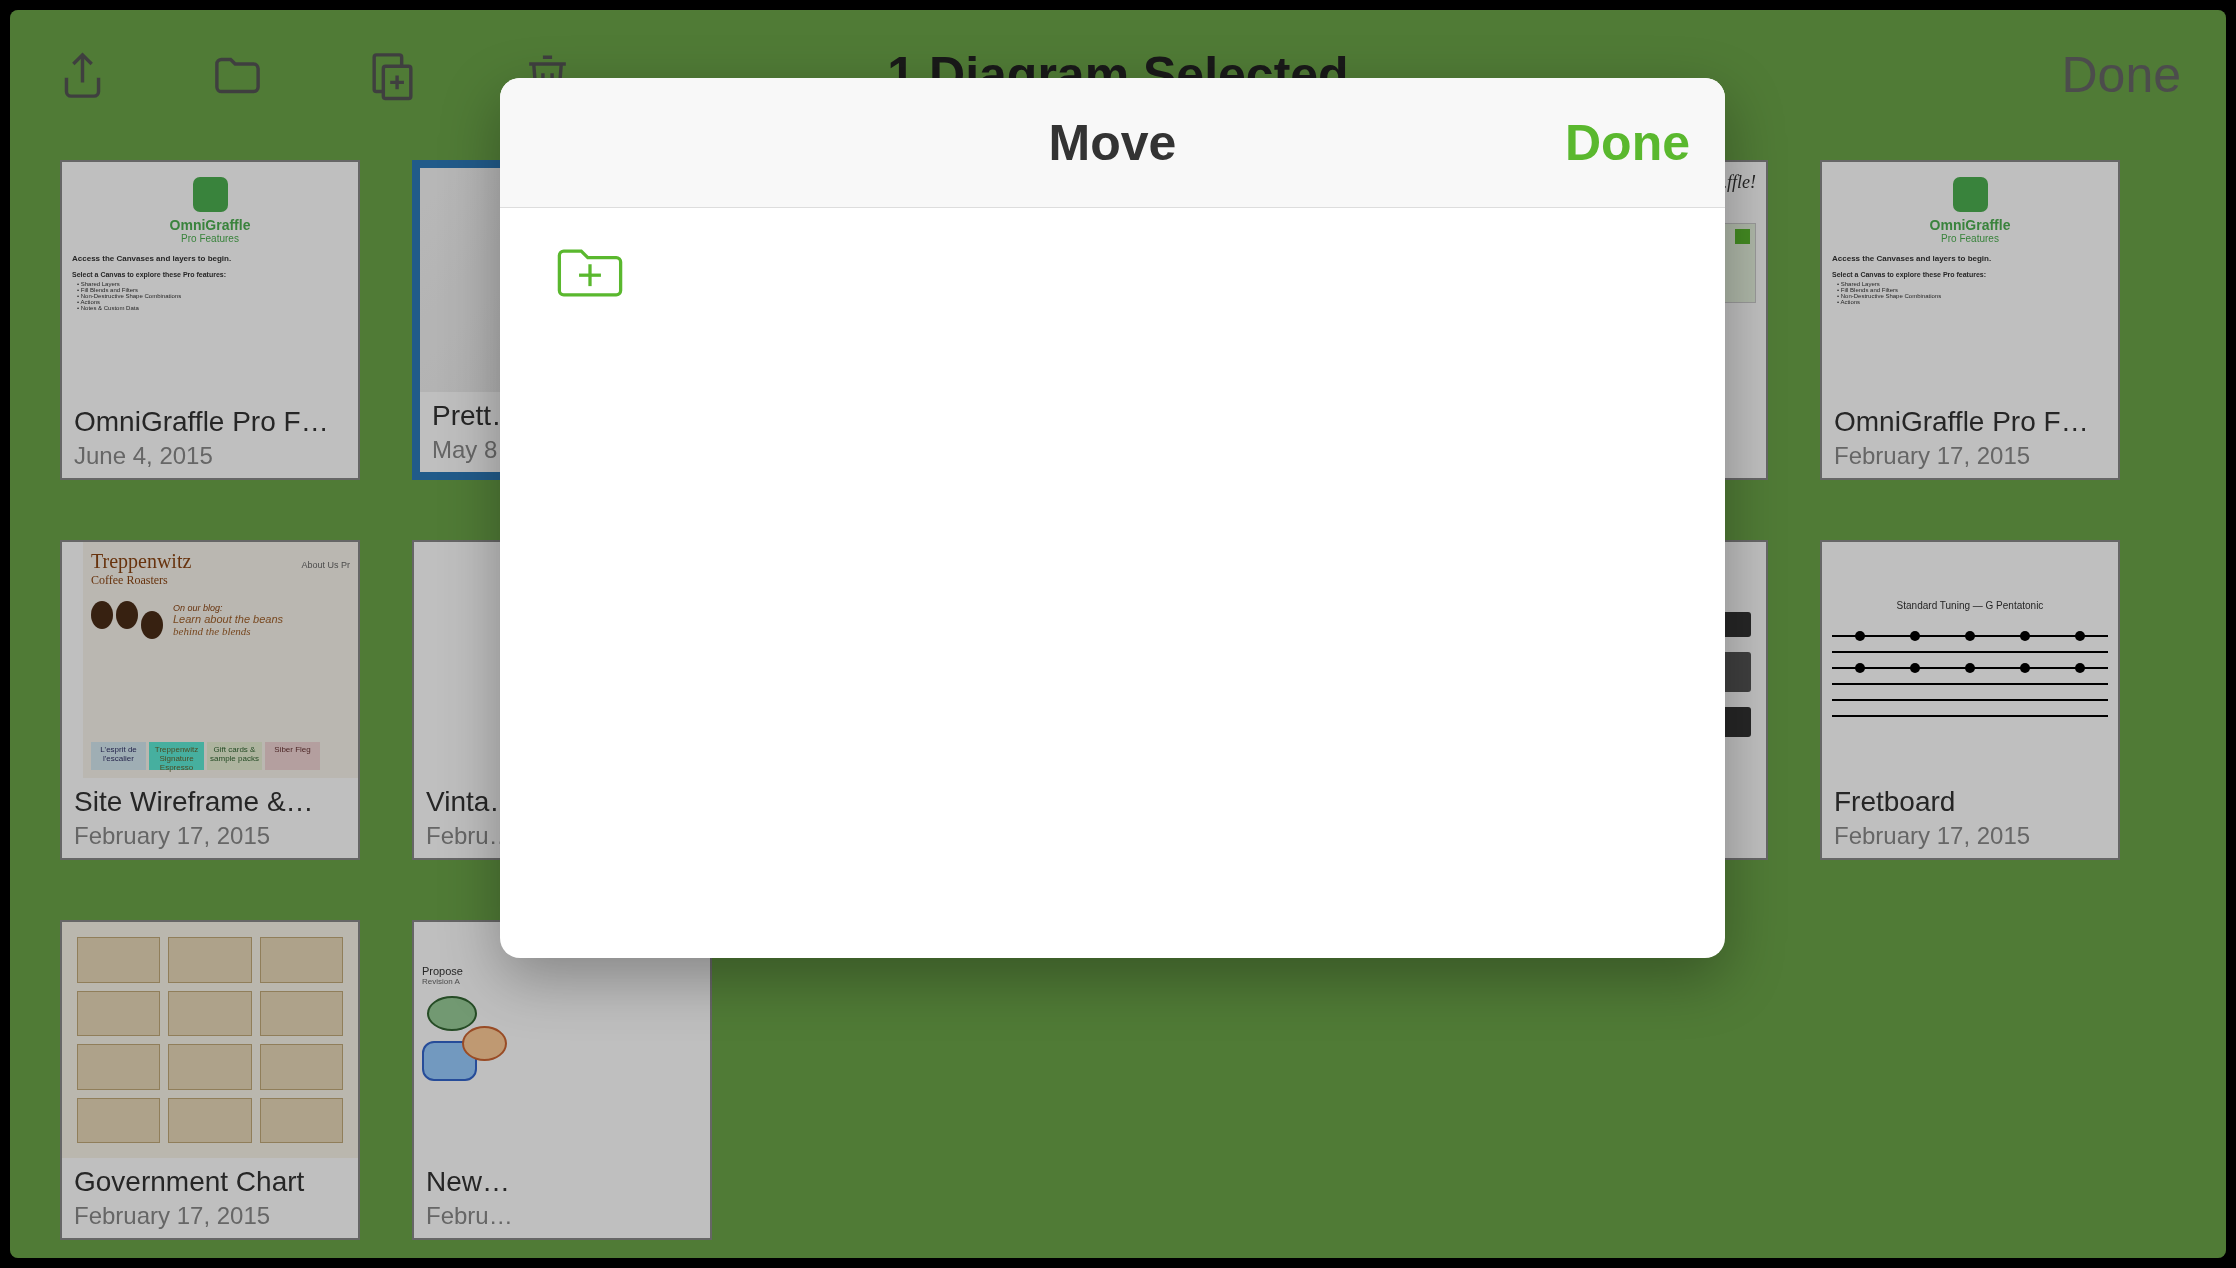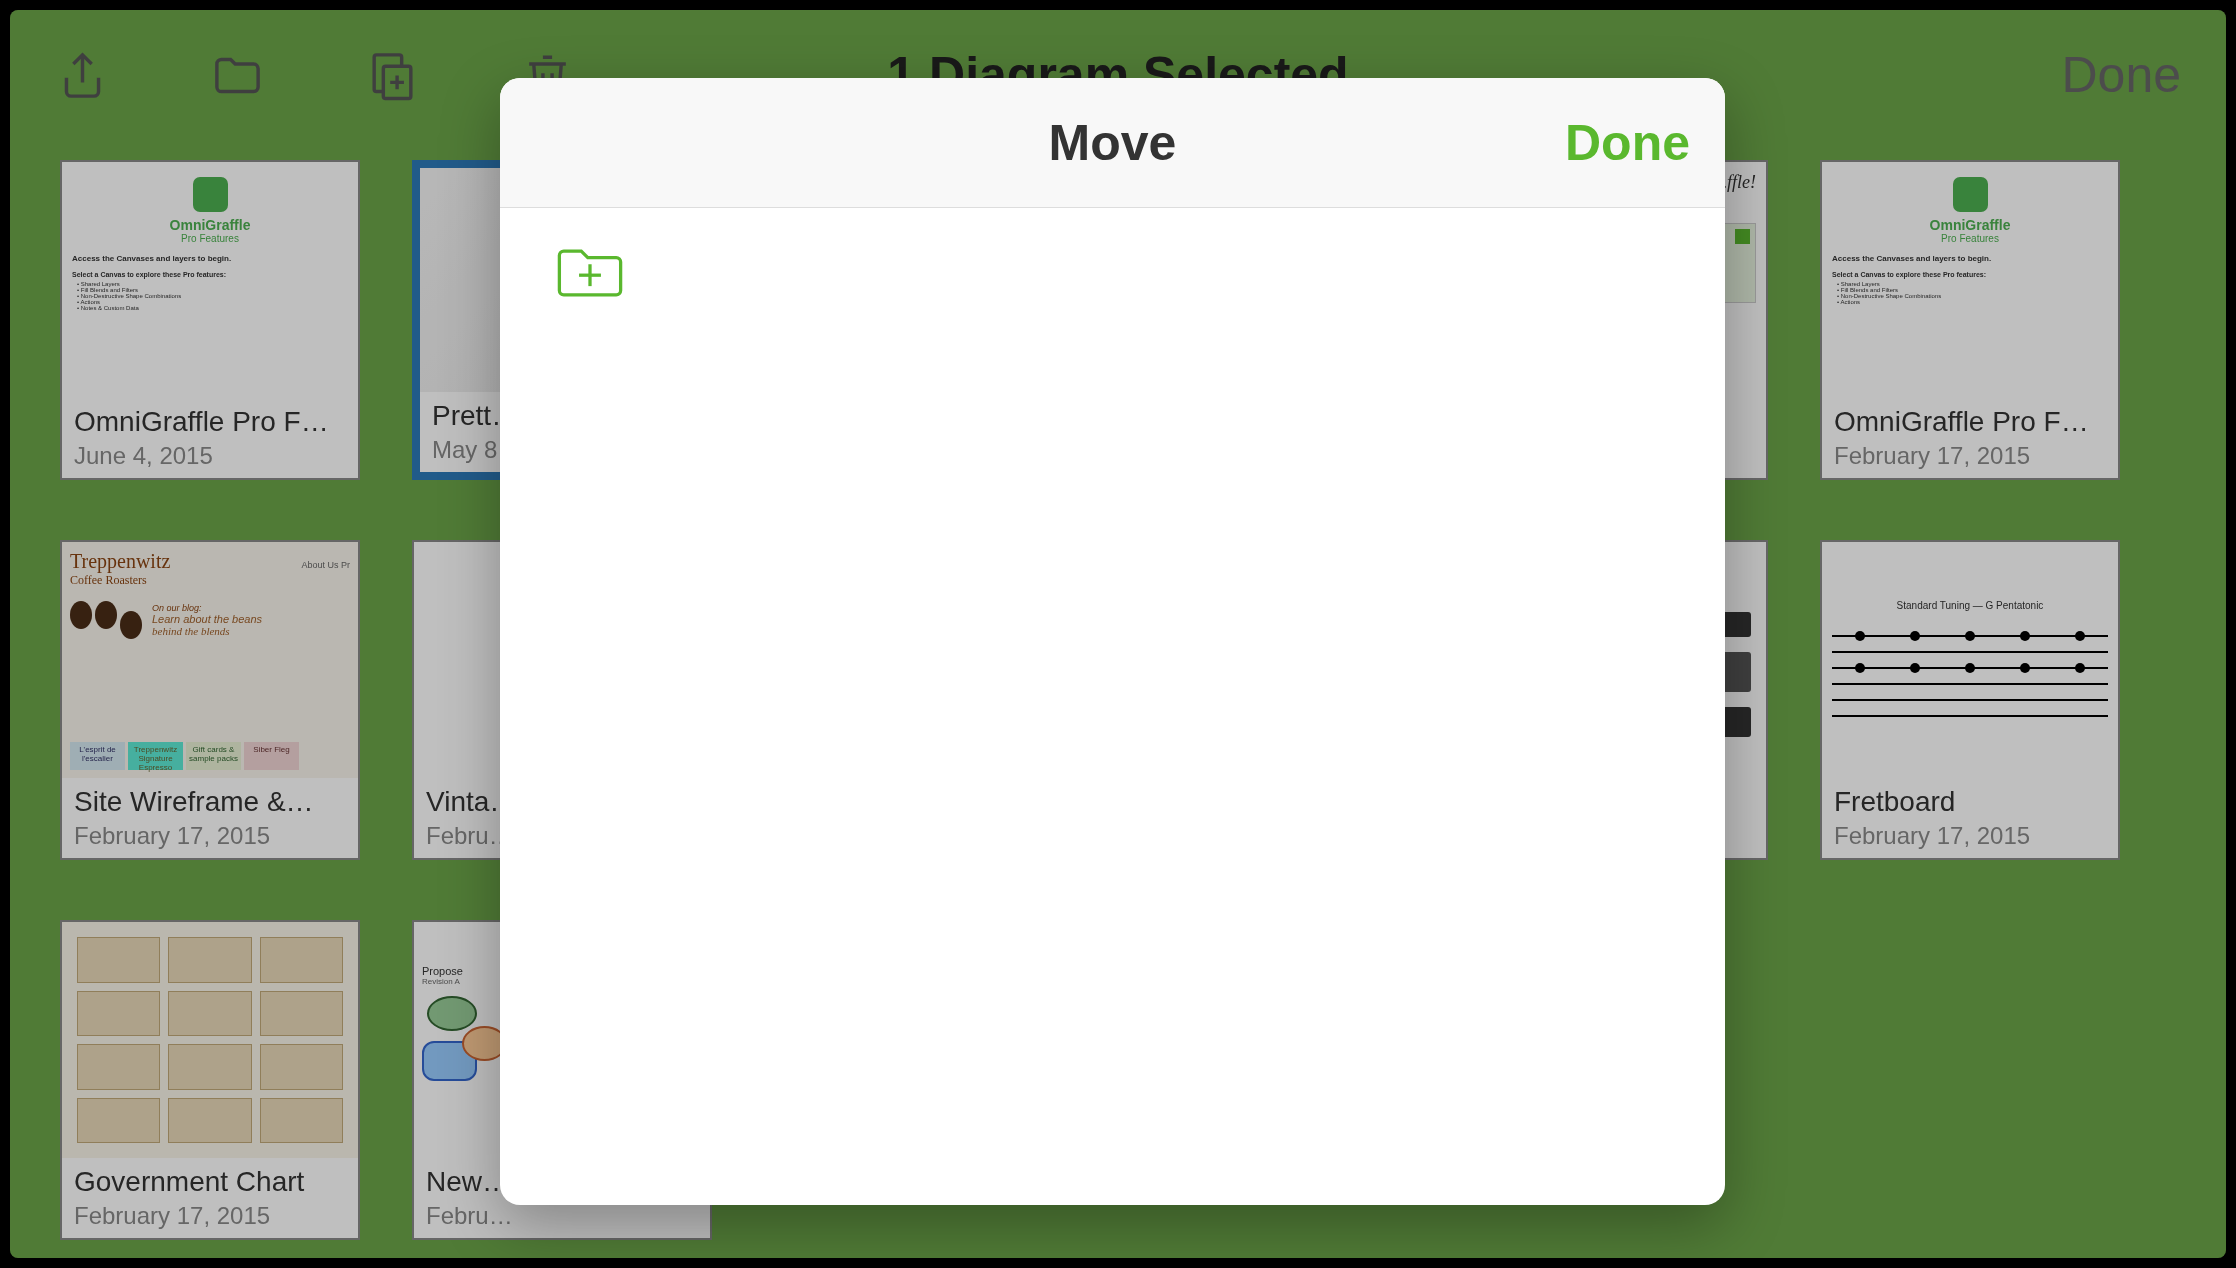--- a/index.html
+++ b/index.html
@@ -157,20 +157,21 @@
       font-size: 7px;
       color: #333;
     }
     
     .doc-thumb.coffee {
       background: #f8f4ec;
       flex-direction: column;
       padding: 8px;
       align-items: flex-start;
       justify-content: flex-start;
+      margin-left: 21px;
     }
     
     .coffee-title {
       font-family: Georgia, serif;
       font-size: 20px;
       color: #8b4513;
     }
     
     .coffee-sub {
       font-family: Georgia, serif;
@@ -267,21 +268,21 @@
       font-size: 24px;
       color: #888;
       margin-top: 4px;
     }
     
     .modal {
       position: absolute;
       top: 68px;
       left: 490px;
       width: 1225px;
-      height: 1127px;
+      height: 880px;
       background: #fff;
       border-radius: 20px;
       z-index: 10;
       box-shadow: 0 20px 60px rgba(0,0,0,0.3);
       overflow: hidden;
     }
     
     .modal-header {
       height: 130px;
       border-bottom: 1px solid #ddd;

